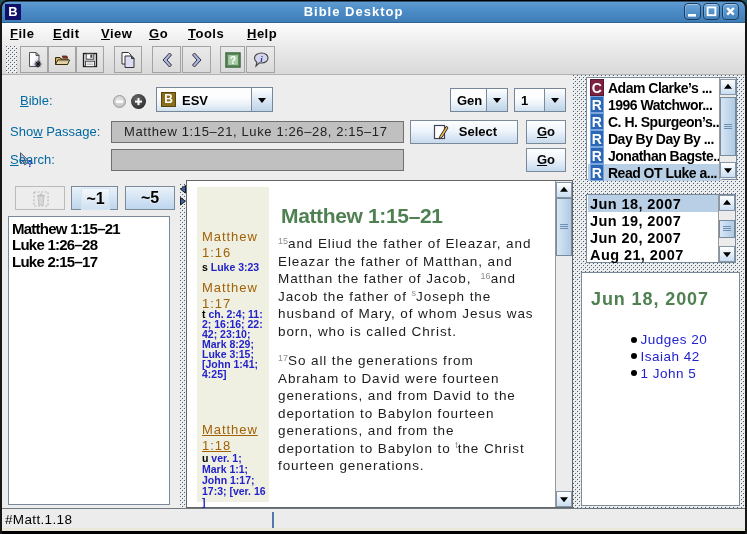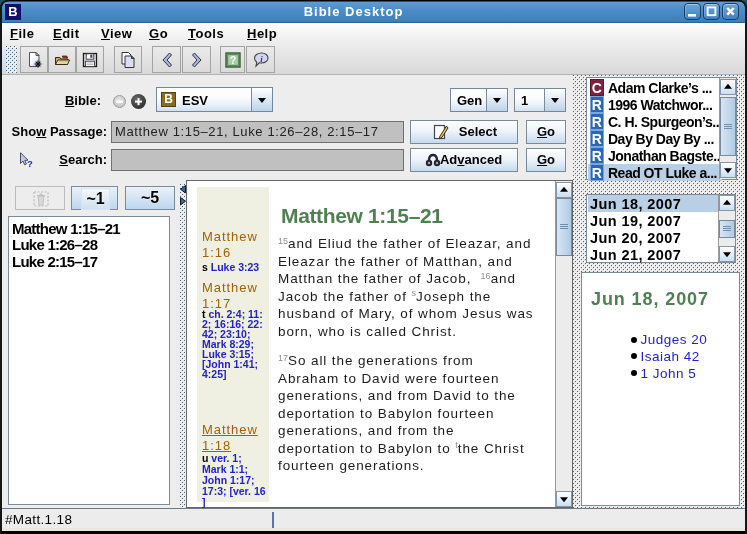--- a/index.html
+++ b/index.html
@@ -18,21 +18,21 @@
 
 #menubar{left:1px;top:23px;width:745px;height:21px;background:linear-gradient(180deg,#fdfdfd,#ececec);}
 .menuitem{top:26px;font-weight:bold;font-size:13px;letter-spacing:0.5px;color:#000;}
 .menuitem u,.lbl u,.obtn u{text-decoration:underline;}
 
 #toolbar{left:1px;top:44px;width:745px;height:31px;background:linear-gradient(180deg,#ececec,#d9d9d9);border-bottom:1px solid #b2b2b2;box-sizing:border-box;}
 .tbtn{top:46px;height:27px;border:1px solid #a3a3a3;box-sizing:border-box;}
 .tbtn svg,.obtn svg{position:absolute;}
 .tbtn svg{left:50%;top:50%;transform:translate(-50%,-50%);}
 
-.lbl{font-weight:bold;font-size:13px;color:#000000;text-align:right;}
+.lbl{font-weight:normal;font-size:13px;color:#0369a1;text-align:left;}
 .gfield{background:#c0c0c0;border:1px solid #707070;box-sizing:border-box;font-size:13px;color:#222;}
 .obtn{background:linear-gradient(180deg,#fdfeff 0%,#eef4fb 45%,#c7daee 100%);border:1px solid #7a8a99;box-sizing:border-box;font-weight:bold;font-size:13px;color:#000;text-align:center;}
 .combo{border:1px solid #76879a;box-sizing:border-box;background:linear-gradient(180deg,#fdfdfd 38%,#edf3f9 68%,#d2e1f0 100%);}
 .combo .cararea{position:absolute;right:0;top:0;bottom:0;width:20px;border-left:1px solid #7a8a99;background:linear-gradient(180deg,#ffffff,#bcd3e9);}
 .cararea:after{content:"";position:absolute;left:50%;top:50%;transform:translate(-50%,-40%);border:4.5px solid transparent;border-top:5.5px solid #000;border-bottom:none;}
 
 .minibtn{top:186px;height:24px;box-sizing:border-box;}
 #leftlist{left:8px;top:216px;width:162px;height:289px;background:#fff;border:1px solid #7a8a99;box-sizing:border-box;}
 #leftlist div{font-weight:bold;font-size:15px;letter-spacing:-0.75px;color:#000;padding:0.5px 0 2.5px 3px;height:13.5px;}
 
@@ -200,46 +200,36 @@
   <div class="abs combo" style="left:450px;top:88px;width:58px;height:24px;">
     <div class="cararea"></div>
     <div class="abs" style="left:6px;top:4px;font-size:13px;font-weight:bold;">Gen</div>
   </div>
   <div class="abs combo" style="left:514px;top:88px;width:52px;height:24px;">
     <div class="cararea"></div>
     <div class="abs" style="left:6px;top:4px;font-size:13px;font-weight:bold;">1</div>
   </div>
 
   <div class="abs lbl" style="left:10px;top:124px;width:97px;">Sho<u>w</u> Passage:</div>
-  <div class="abs gfield" style="left:111px;top:121px;width:293px;height:22px;line-height:20px;padding-left:3px;letter-spacing:0.62px;">Matthew 1:15–21, Luke 1:26–28, 2:15–17</div>
+  <div class="abs gfield" style="left:111px;top:121px;width:293px;height:22px;line-height:20px;padding-left:12px;letter-spacing:0.62px;">Matthew 1:15–21, Luke 1:26–28, 2:15–17</div>
   <div class="abs obtn" style="left:410px;top:120px;width:108px;height:24px;line-height:22px;">
     <svg width="16" height="16" viewBox="0 0 16 16" style="left:22px;top:3px;">
         <rect x="1.5" y="1.5" width="10" height="13" fill="#fff" stroke="#445" stroke-width="1.2"></rect>
         <path d="M13.5 2 L7 12 l-0.8 2.8 L9 13.4 L15 4 z" fill="#e8b84c" stroke="#333" stroke-width="1"></path>
       </svg>
     <span style="margin-left:28px;">Select</span>
   </div>
   <div class="abs obtn" style="left:526px;top:120px;width:40px;height:24px;line-height:22px;"><u>G</u>o</div>
 
   <div class="abs" style="left:19px;top:152px;"><svg width="14" height="16" viewBox="0 0 14 16">
         <path d="M1.5 0.8 L1.5 11.5 L4 9 L5.6 12.8 L7.4 12 L5.8 8.4 L9 8.2 z" fill="#c3c9de" stroke="#4a5068" stroke-width="1"></path>
         <text x="8" y="14.5" font-size="9.5" font-weight="bold" fill="#2222cc" font-family="Liberation Sans">?</text>
       </svg></div>
   <div class="abs lbl" style="left:10px;top:152px;width:97px;"><u>S</u>earch:</div>
   <div class="abs gfield" style="left:111px;top:149px;width:293px;height:22px;"></div>
-  <div class="abs obtn" style="left:410px;top:148px;width:108px;height:24px;line-height:22px;">
-    <svg width="16" height="16" viewBox="0 0 16 16" style="left:14px;top:3px;">
-        <circle cx="4" cy="11" r="3.2" fill="#223"></circle>
-        <circle cx="12" cy="11" r="3.2" fill="#223"></circle>
-        <circle cx="4" cy="11" r="1.2" fill="#aab"></circle>
-        <circle cx="12" cy="11" r="1.2" fill="#aab"></circle>
-        <path d="M4 8 C4 4 6 3 8 3 C10 3 12 4 12 8" fill="none" stroke="#223" stroke-width="2.4"></path>
-      </svg>
-    <span style="margin-left:14px;">Ad<u>v</u>anced</span>
-  </div>
   <div class="abs obtn" style="left:526px;top:148px;width:40px;height:24px;line-height:22px;"><u>G</u>o</div>
 
   <div class="abs minibtn" style="left:15px;width:50px;border:1px solid #bbb;background:#ededed;">
     <svg width="16" height="16" viewBox="0 0 16 16" style="position:absolute;left:17px;top:4px;">
         <g fill="none" stroke="#b9b9b9" stroke-width="1.2" stroke-dasharray="2 1.6">
           <rect x="1" y="1" width="14" height="14"></rect>
         </g>
         <path d="M5 5 h6 l-1 9 h-4 z M4 4.5 h8 M7 3 h2 v1.5 h-2 z" fill="#d9d9d9" stroke="#c0c0c0" stroke-width="1"></path>
       </svg>
   </div>
@@ -322,21 +312,21 @@
     <div class="rrow seled" style="top:0px;width:132px;">
         <span class="rtx" style="left:2px;">Jun 18, 2007</span>
       </div>
     <div class="rrow" style="top:17px;width:132px;">
         <span class="rtx" style="left:2px;">Jun 19, 2007</span>
       </div>
     <div class="rrow" style="top:34px;width:132px;">
         <span class="rtx" style="left:2px;">Jun 20, 2007</span>
       </div>
     <div class="rrow" style="top:51px;width:132px;">
-        <span class="rtx" style="left:2px;">Jun 21, 2007</span>
+        <span class="rtx" style="left:2px;">Aug 21, 2007</span>
       </div>
     <div class="vsb"></div>
     <div class="sbtn up" style="position:absolute;right:0;top:0px;"></div>
     <div class="sthumb" style="position:absolute;right:0;top:25px;width:16px;height:18px;"></div>
     <div class="sbtn down" style="position:absolute;right:0;bottom:0px;"></div>
   </div>
   <div class="abs rlist" id="readpanel" style="left:581px;top:272px;width:159px;height:234px;">
     <div style="position:absolute;left:9px;top:16px;font-size:18px;font-weight:bold;color:#4f8052;letter-spacing:0.9px;">Jun 18, 2007</div>
     <div style="position:absolute;left:49px;top:59px;font-size:13.5px;color:#2222cc;letter-spacing:0.5px;line-height:16.8px;"><i class="blt"></i>Judges 20<br><i class="blt"></i>Isaiah 42<br><i class="blt"></i>1 John 5</div>
   </div>

